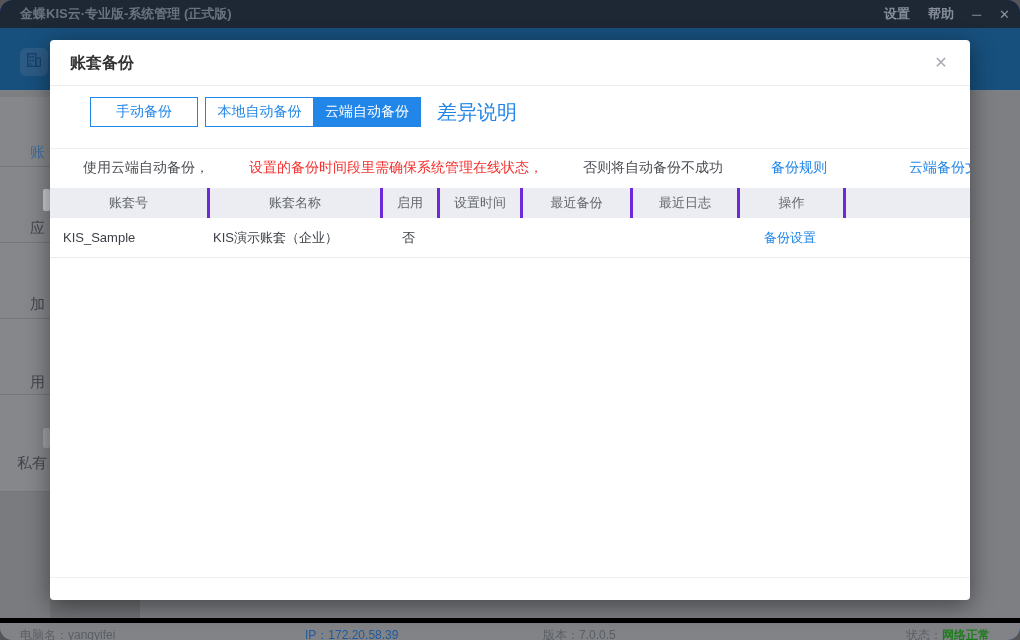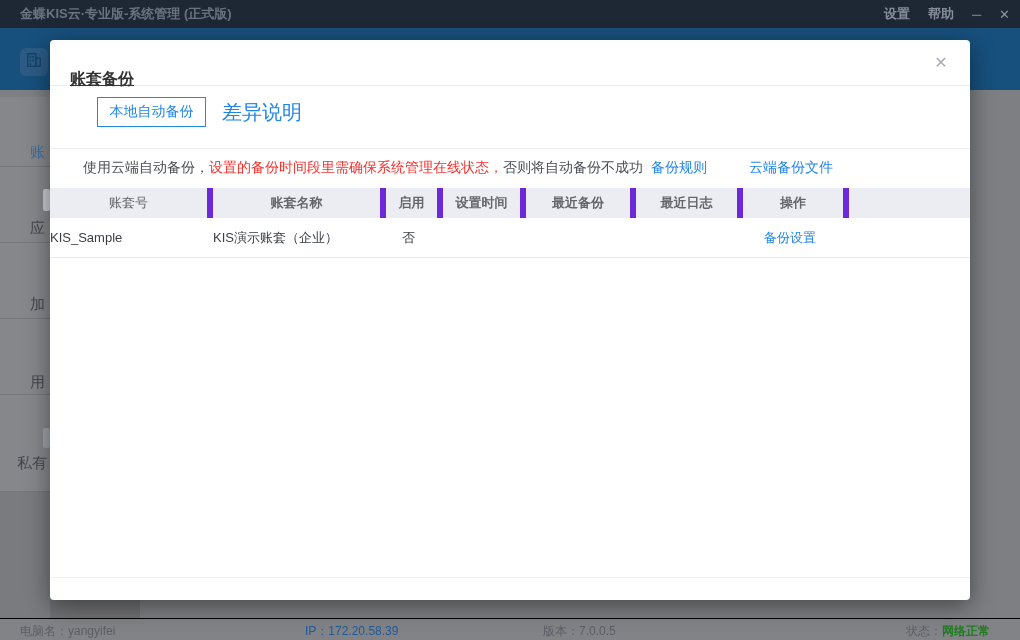--- a/index.html
+++ b/index.html
@@ -1,21 +1,21 @@
 <!DOCTYPE html>
 <html><head>
 <meta charset="utf-8">
 <style>
   * { margin:0; padding:0; box-sizing:border-box; }
   html,body { width:1020px; height:640px; }
   body {
     font-family:"Liberation Sans","DejaVu Sans",sans-serif;
     background:#555; overflow:hidden;
   }
-  .app { position:relative; width:1020px; height:640px; background:#1d4ed8; overflow:hidden; }
+  .app { position:relative; width:1020px; height:640px; background:#1d4ed8; overflow:hidden;border-radius:13px; }
 
   
   .titlebar { position:absolute; left:0; top:0; width:1020px; height:28px; background:#1E2734;
     display:flex; align-items:center; }
   .titlebar .win-title { margin-left:20px; font-size:13px; font-weight:600; color:#6A7380; }
   .titlebar .controls { position:absolute; right:10px; top:0; height:28px; display:flex; align-items:center; gap:18px; }
   .tb-item { color:#858D9A; font-size:13px; font-weight:600; cursor:default; }
   .tb-glyph { color:#8A93A1; font-size:13px; }
 
   
@@ -28,60 +28,60 @@
   .side-strip { position:absolute; left:0; top:7px; width:50px; }
   .side-tile { position:relative; width:50px; background:#86878B; border-bottom:1px solid #76777B; }
   .side-tile .nav-label { position:absolute; font-size:15px; color:#43474E; white-space:nowrap; }
   .nav-label.active { color:#41709F; }
   .frag { position:absolute; border-radius:2px; }
   .side-below { position:absolute; left:0; top:402px; width:50px; height:220px; background:#7A7B7F; }
   .below-sliver { position:absolute; left:50px; top:510px; width:90px; height:18px; background:#707174; }
 
   
   .statusbar { position:absolute; left:0; top:618px; width:1020px; height:22px; background:#828387;
-    border-top:1px solid #000000; font-size:12px; }
+    border-top:5px solid #000000; font-size:12px; }
   .sb-item { position:absolute; top:4px; color:#5A5F66; white-space:nowrap; }
   .sb-ip { color:#1D5B9E; }
   .sb-green { color:#1F7D1F; font-weight:700; }
 
   
   .modal { position:absolute; left:50px; top:40px; width:920px; height:560px; background:#FFFFFF;
     border-radius:4px; box-shadow:0 6px 24px rgba(0,0,0,0.45); overflow:hidden; }
   .modal-header { position:relative; height:46px; border-bottom:1px solid #ECEDEF; }
-  .modal-title { position:absolute; left:20px; top:16px; line-height:46px; font-size:16px; font-weight:700; color:#333;text-decoration:underline; }
+  .modal-title { position:absolute; left:20px; top:0; line-height:46px; font-size:16px; font-weight:700; color:#333; }
   .modal-close { position:absolute; right:12px; top:0; width:34px; height:46px; line-height:46px;
     text-align:center; font-size:16px; color:#A8ACB2; cursor:pointer; }
 
   .tabs-row { position:absolute; left:40px; top:57px; height:30px; display:flex; align-items:stretch; }
   .tab { width:108px; border:1px solid #2186E8; color:#2186E8; background:#fff; font-size:14px;
     display:flex; align-items:center; justify-content:center; cursor:pointer; }
   .tab + .tab { margin-left:-1px; }
   .tab.mid { width:109px;margin-left:7px; }
   .tab.active { background:#2186E8; color:#fff; border-color:#2186E8; z-index:1; }
   .diff-link { margin-left:16px; border:none; color:#2186E8; font-size:20px; display:flex; align-items:center; cursor:pointer; }
 
   .sep-under-tabs { position:absolute; left:0; top:108px; width:920px; height:0; border-top:1px solid #EEEFF1; }
 
   .notice { position:absolute; left:33px; top:108px; height:40px; right:10px;
-    display:flex; align-items:center; font-size:14px; color:#4A4D52; white-space:nowrap; }
+    display:flex; align-items:center; font-size:14px; color:#4A4D52; white-space:nowrap;gap:40px; }
   .notice .warn { color:#F5302E; }
   .notice .nlink { color:#2186E8; cursor:pointer; }
   .notice .nlink.first { margin-left:8px; }
   .notice .nlink.second { margin-left:42px; }
 
   .grid-table { position:absolute; left:0; top:148px; width:988px; }
   .t-head { display:grid; grid-template-columns:157px 173px 57px 83px 110px 107px 106px 127px;
     height:30px; background:#EBEDF2; }
   .th { display:flex; align-items:center; justify-content:center; font-size:13px; color:#63666C; }
-  .th + .th { border-left:6px solid #6d28d9;font-weight:bold; }
+  .th + .th { border-left:3px solid #6d28d9; }
   .t-row { display:grid; grid-template-columns:157px 173px 57px 83px 110px 107px 106px 127px;
     height:40px; border-bottom:1px solid #E9EBEF; background:#fff; }
   .td { display:flex; align-items:center; font-size:13px; color:#3C4046; }
   .td.c { justify-content:center; }
-  .td.pad { }
+  .td.pad { padding-left:13px; }
   .td.pad2 { padding-left:6px; }
   .td .row-link { color:#2186E8; cursor:pointer; }
 
   .modal-footer-line { position:absolute; left:0; top:537px; width:920px; height:0; border-top:1px solid #F0F1F3; }
 </style>
 </head>
 <body>
 
 <div class="app">
 
@@ -146,21 +146,23 @@
     <span class="sb-item" style="right:30px;"><span>状态：</span><span class="sb-green">网络正常</span></span>
   </div>
 
   <div class="modal">
     <div class="modal-header">
       <div class="modal-title">账套备份</div>
       <div class="modal-close">✕</div>
     </div>
 
     <div class="tabs-row">
+      <div class="tab">手动备份</div>
       <div class="tab mid">本地自动备份</div>
+      <div class="tab active">云端自动备份</div>
       <div class="diff-link">差异说明</div>
     </div>
 
     <div class="sep-under-tabs"></div>
 
     <div class="notice">
       <span>使用云端自动备份，</span>
         <span class="warn">设置的备份时间段里需确保系统管理在线状态，</span>
         <span>否则将自动备份不成功</span>
       <span class="nlink first">备份规则</span>

